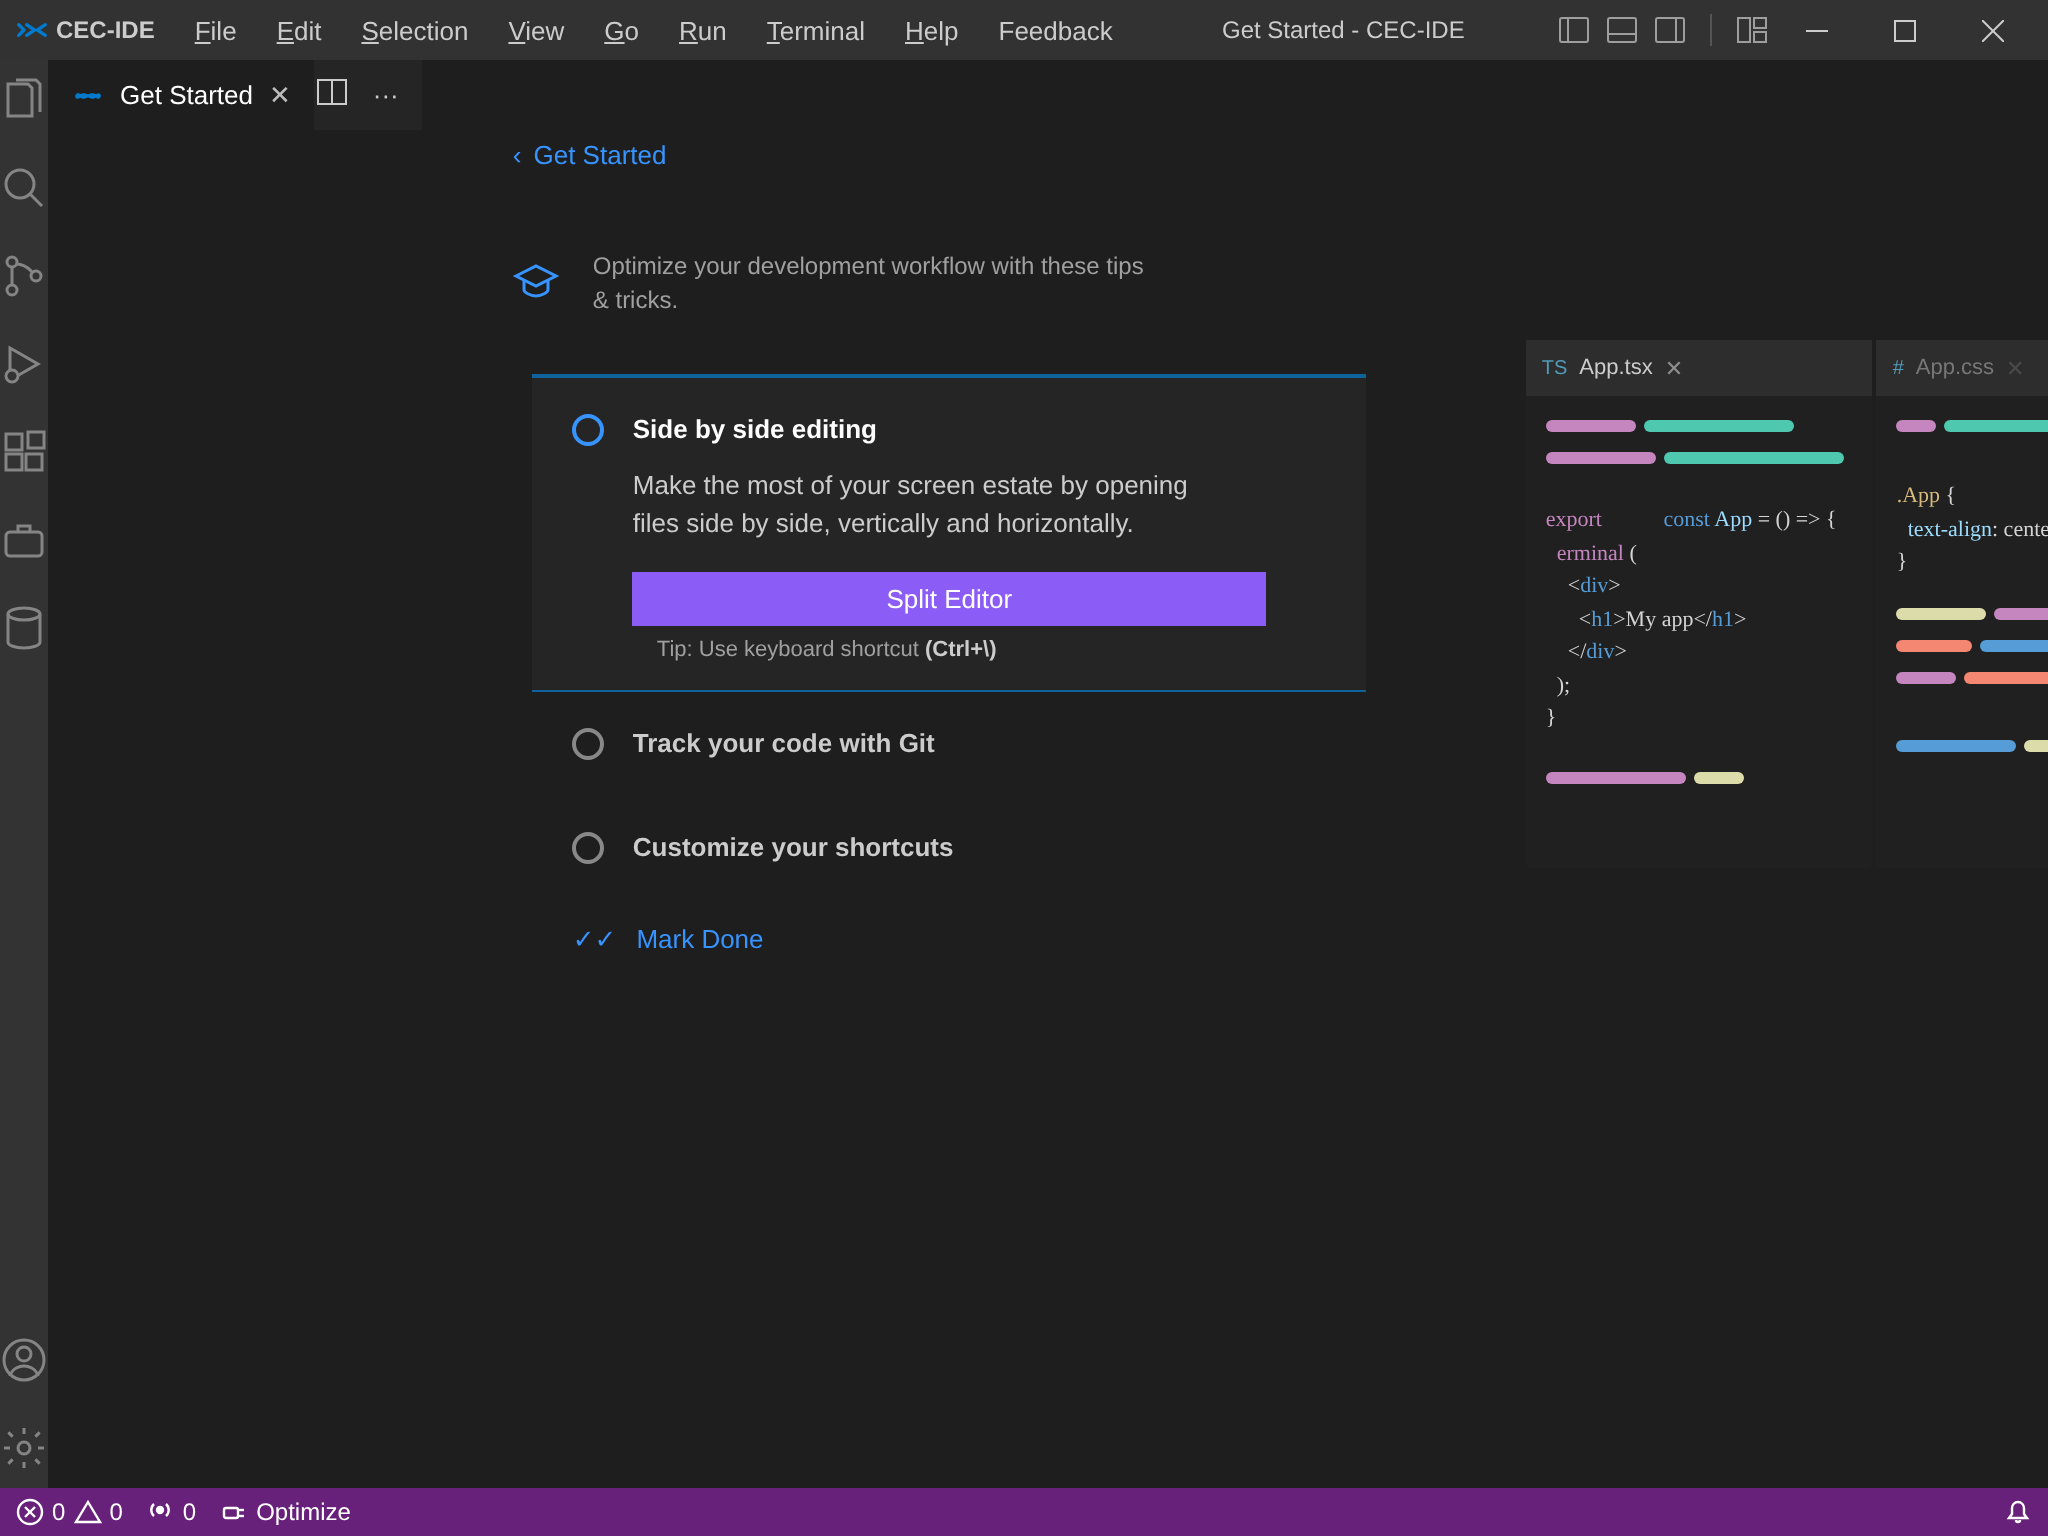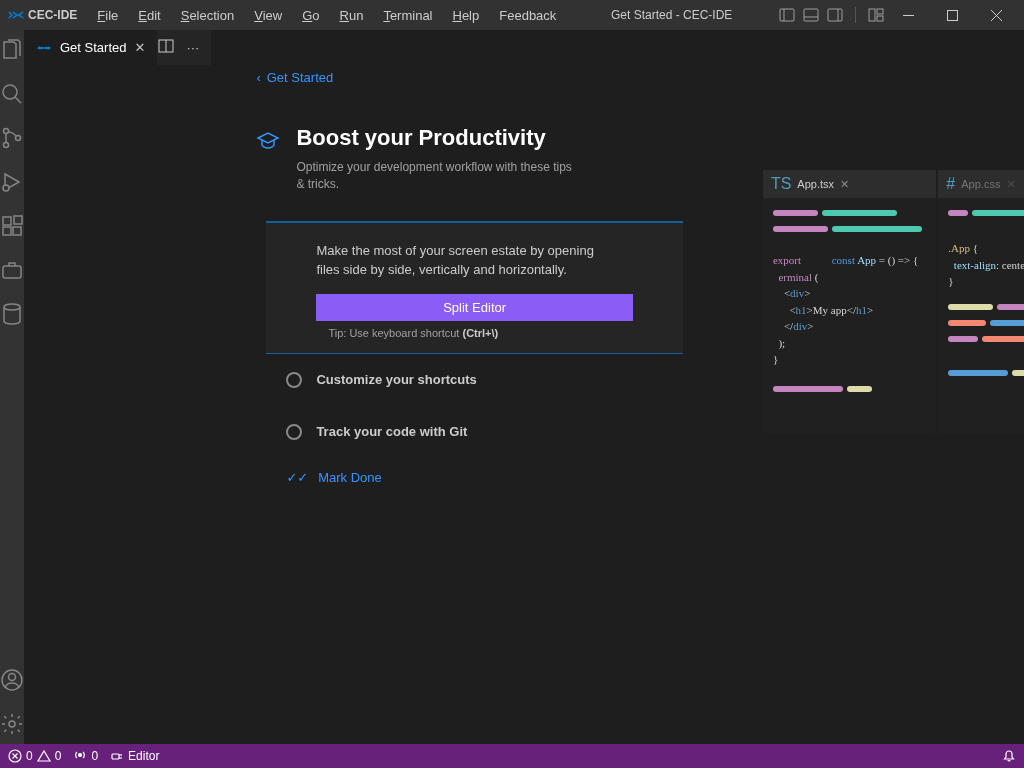--- a/index.html
+++ b/index.html
@@ -43,21 +43,21 @@
 .step-plain { display: flex; align-items: center; gap: 14px; padding: 18px 20px; margin-left: 10px; cursor: pointer; }
 .step-plain .step-radio { border-color: #888; }
 .step-plain .step-title { color: #cccccc; font-weight: 600; }
 .mark-done { color: #3794ff; display: flex; align-items: center; gap: 10px; padding: 12px 20px; margin-left: 10px; cursor: pointer; }
 .preview { width: 360px; margin-top: 100px; }
 .preview-split { display: flex; gap: 2px; }
 .preview-panel { flex: 1; background: #202020; border-radius: 2px; padding-bottom: 20px; }
 .preview-tabs { height: 28px; background: #2d2d2d; display: flex; align-items: center; padding: 0 8px; gap: 6px; font-size: 11px; }
 .pt-file { display: flex; align-items: center; gap: 6px; color: #cccccc; }
 .pt-file.dim { color: #777; }
-.pt-icon { color: #519aba; font-size: 16px; }
+.pt-icon { color: #519aba; font-size: 10px; }
 .pt-icon.css { color: #519aba; }
 .preview-body { padding: 12px 10px; }
 .bar { height: 6px; border-radius: 3px; display: inline-block; margin-right: 4px; margin-bottom: 7px; }
 .code-line { font-family: Liberation Serif, serif; font-size: 11px; line-height: 1.5; white-space: pre; color: #d4d4d4; }
 .kw { color: #c586c0; }
 .var { color: #569cd6; margin-left: 28px; }
 .fn { color: #9cdcfe; }
 .tag { color: #569cd6; }
 .sel { color: #d7ba7d; }
 .prop { color: #9cdcfe; }
@@ -226,41 +226,44 @@
         </div>
 
         <div class="section-head">
           <div class="grad-icon">
             <svg width="24" height="24" viewBox="0 0 24 24" fill="none" stroke="#3794ff" stroke-width="1.5">
                 <path d="M2 9l10-5 10 5-10 5z"></path>
                 <path d="M6 11v5c0 1 3 3 6 3s6-2 6-3v-5"></path>
               </svg>
           </div>
           <div>
-            <div class="section-title">Boost your Productivity</div>
             <div class="section-sub">Optimize your development workflow with these tips &amp; tricks.</div>
           </div>
         </div>
 
         <div class="step-card">
+          <div class="step-head">
+            <div class="step-radio"></div>
+            <div class="step-title">Side by side editing</div>
+          </div>
           <div class="step-body">Make the most of your screen estate by opening files side by side, vertically and horizontally.</div>
           <div class="step-btn">Split Editor</div>
           <div class="step-tip">
             <span>Tip: Use keyboard shortcut </span><b>(Ctrl+\)</b>
           </div>
         </div>
 
         <div class="step-plain">
           <div class="step-radio"></div>
-          <div class="step-title">Customize your shortcuts</div>
+          <div class="step-title">Track your code with Git</div>
         </div>
 
         <div class="step-plain">
           <div class="step-radio"></div>
-          <div class="step-title">Track your code with Git</div>
+          <div class="step-title">Customize your shortcuts</div>
         </div>
 
         <div class="mark-done">
           <span>✓✓</span>
           <span>Mark Done</span>
         </div>
       </div>
 
       <div class="preview">
         <div class="preview-split">
@@ -335,21 +338,21 @@
           <path d="M4 3a4 4 0 000 6M10 3a4 4 0 010 6"></path>
         </svg>
       <span>0</span>
     </div>
     <div class="sb-item">
       <svg width="14" height="14" viewBox="0 0 14 14" fill="none" stroke="#fff" stroke-width="1.2">
           <rect x="2" y="5" width="7" height="5" rx="1"></rect>
           <line x1="9" y1="6" x2="12" y2="6"></line>
           <line x1="9" y1="9" x2="12" y2="9"></line>
         </svg>
-      <span>Editor</span>
+      <span>Optimize</span>
     </div>
   </div>
   <div class="sb-item">
     <svg width="14" height="14" viewBox="0 0 14 14" fill="none" stroke="#fff" stroke-width="1.2">
         <path d="M7 2a3 3 0 013 3v3l1.5 2h-9L4 8V5a3 3 0 013-3zM6 11a1 1 0 002 0"></path>
       </svg>
   </div>
 </div>
 
 </body></html>

